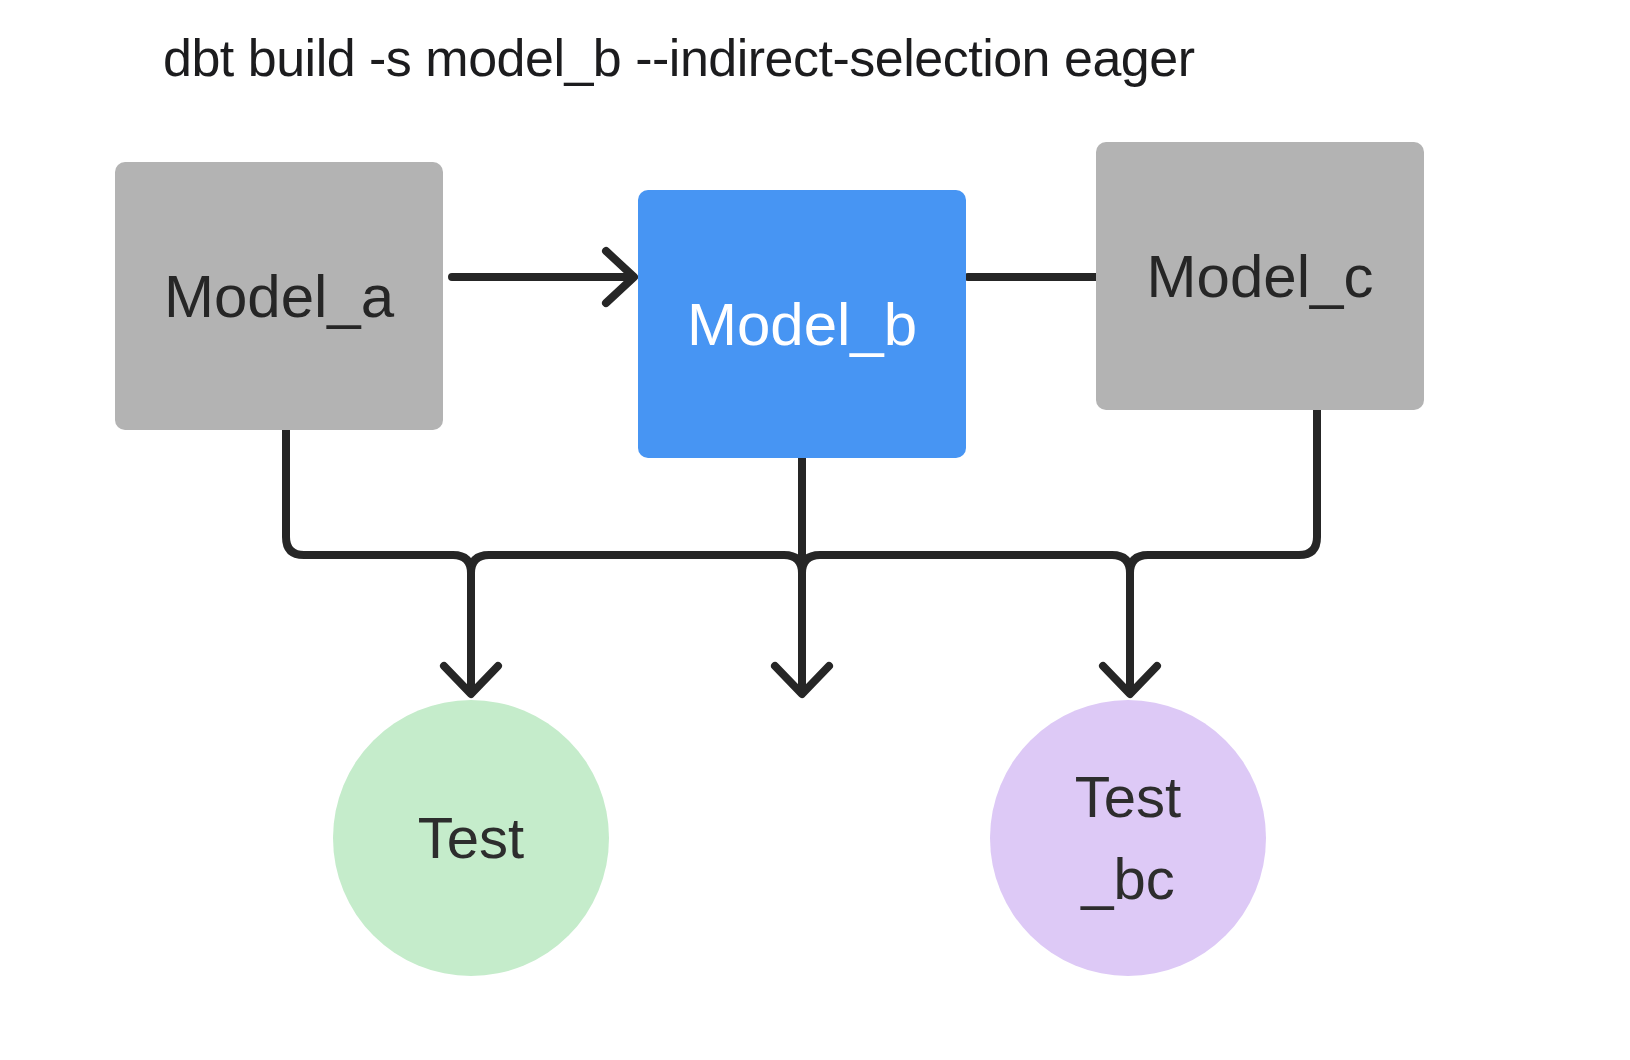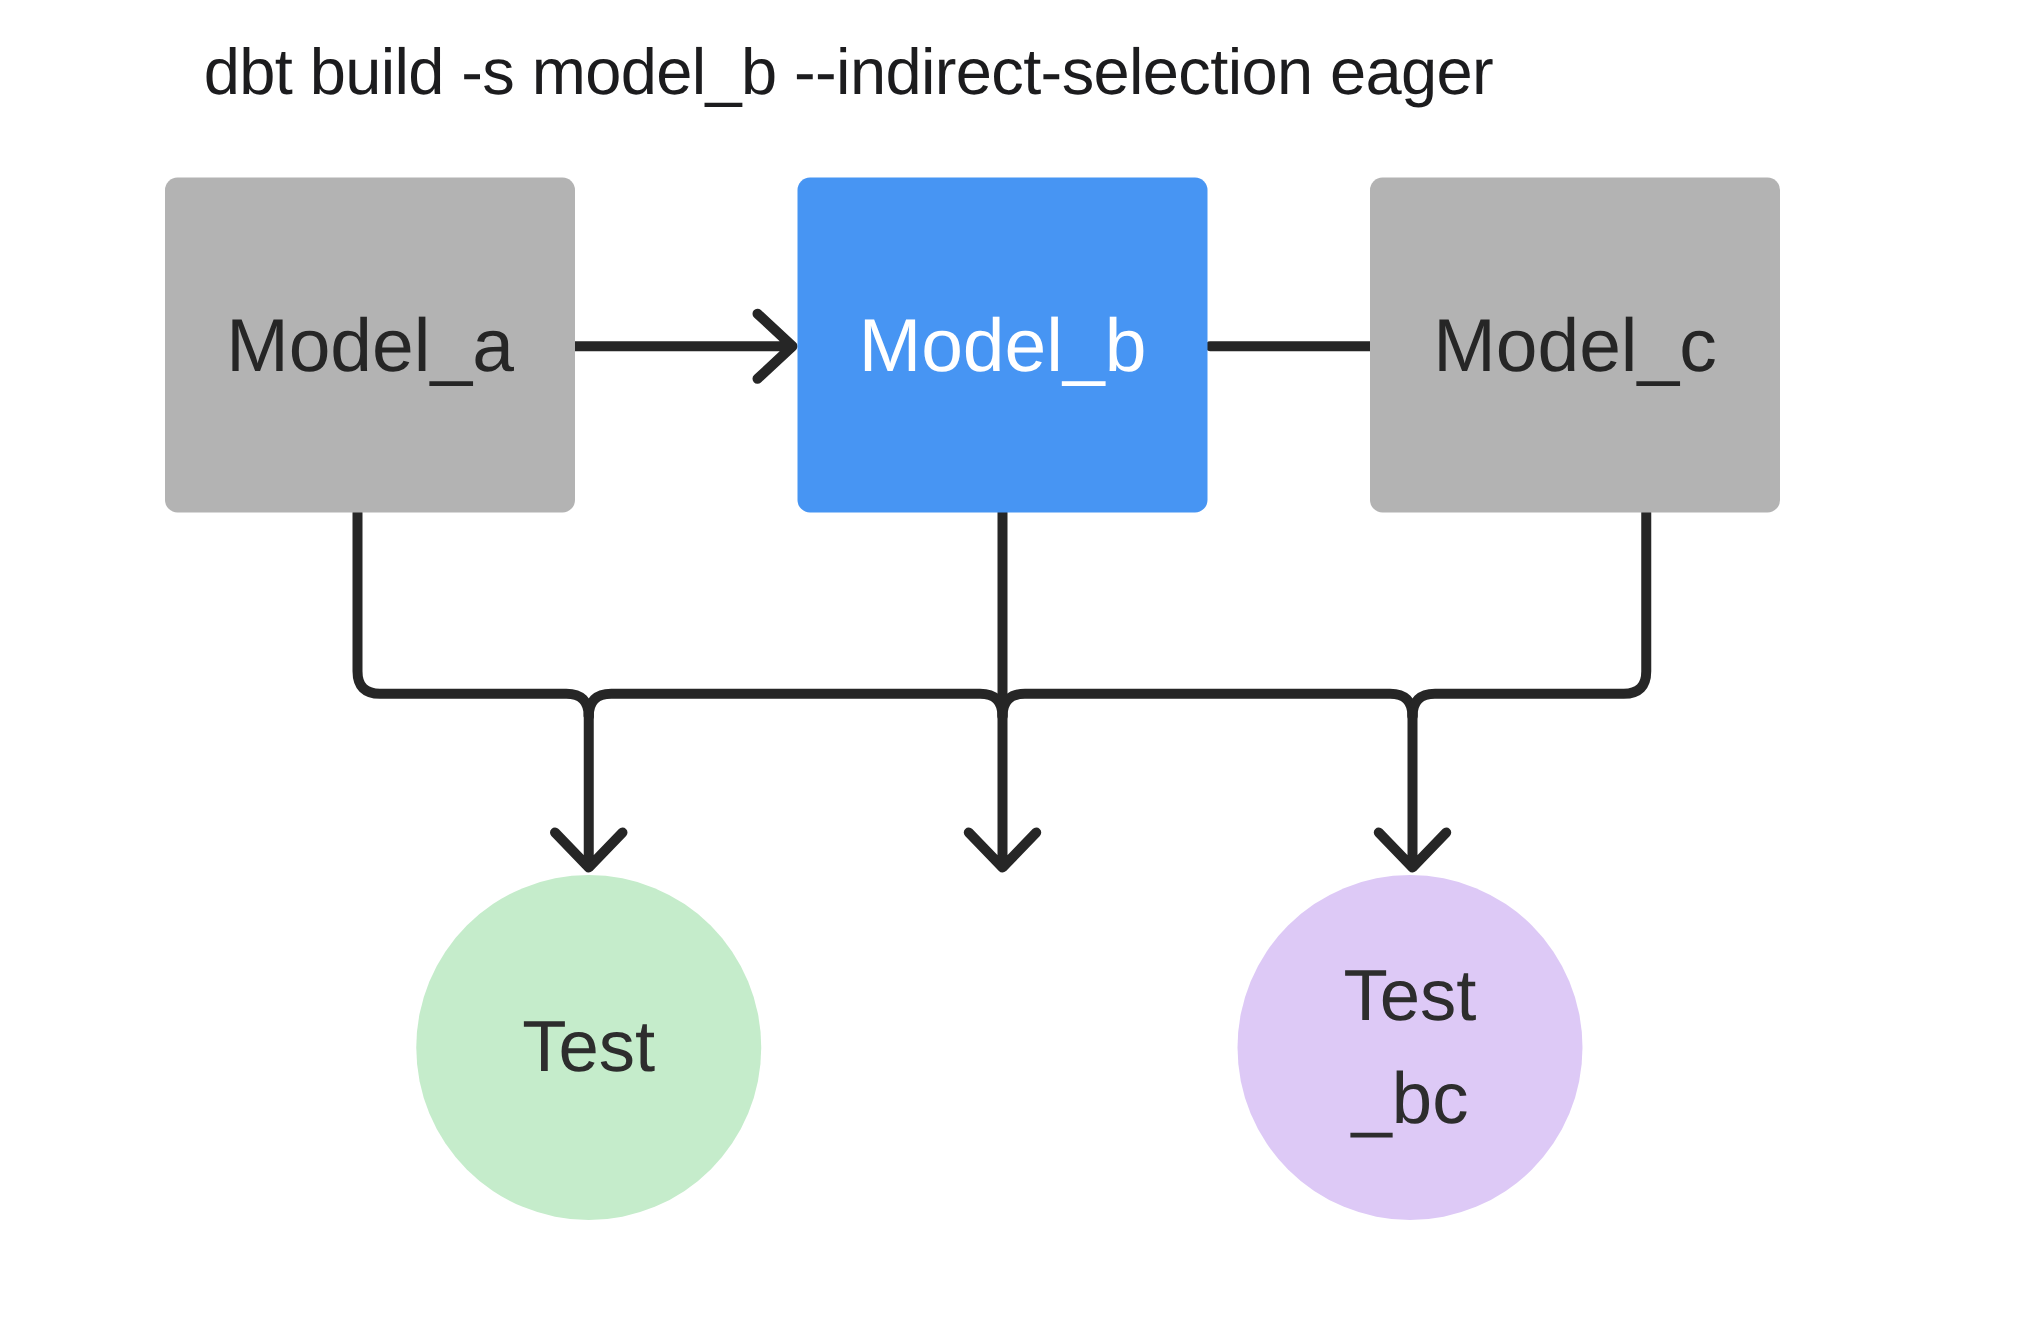--- a/index.html
+++ b/index.html
@@ -53,22 +53,22 @@
     position: absolute;
     top: 142px;
     width: 328px; height: 268px;
     border-radius: 10px;
     display: flex;
     align-items: center;
     justify-content: center;
     font-size: 60px;
     color: var(--model_dark_text);
   }
-  .model-a { left: 132px; background: var(--model_a_fill); }
-  .model-b { left: 638px; background: var(--model_b_fill); color: var(--model_light_text); }
+  .model-a { left: 115px; background: var(--model_a_fill); margin-top: 20px; }
+  .model-b { left: 638px; background: var(--model_b_fill); color: var(--model_light_text); margin-top: 48px; }
   .model-c { left: 1096px; background: var(--model_c_fill); }
   .test {
     position: absolute;
     top: 700px;
     width: 276px; height: 276px;
     border-radius: 50%;
     display: flex;
     flex-direction: column;
     align-items: center;
     justify-content: center;

